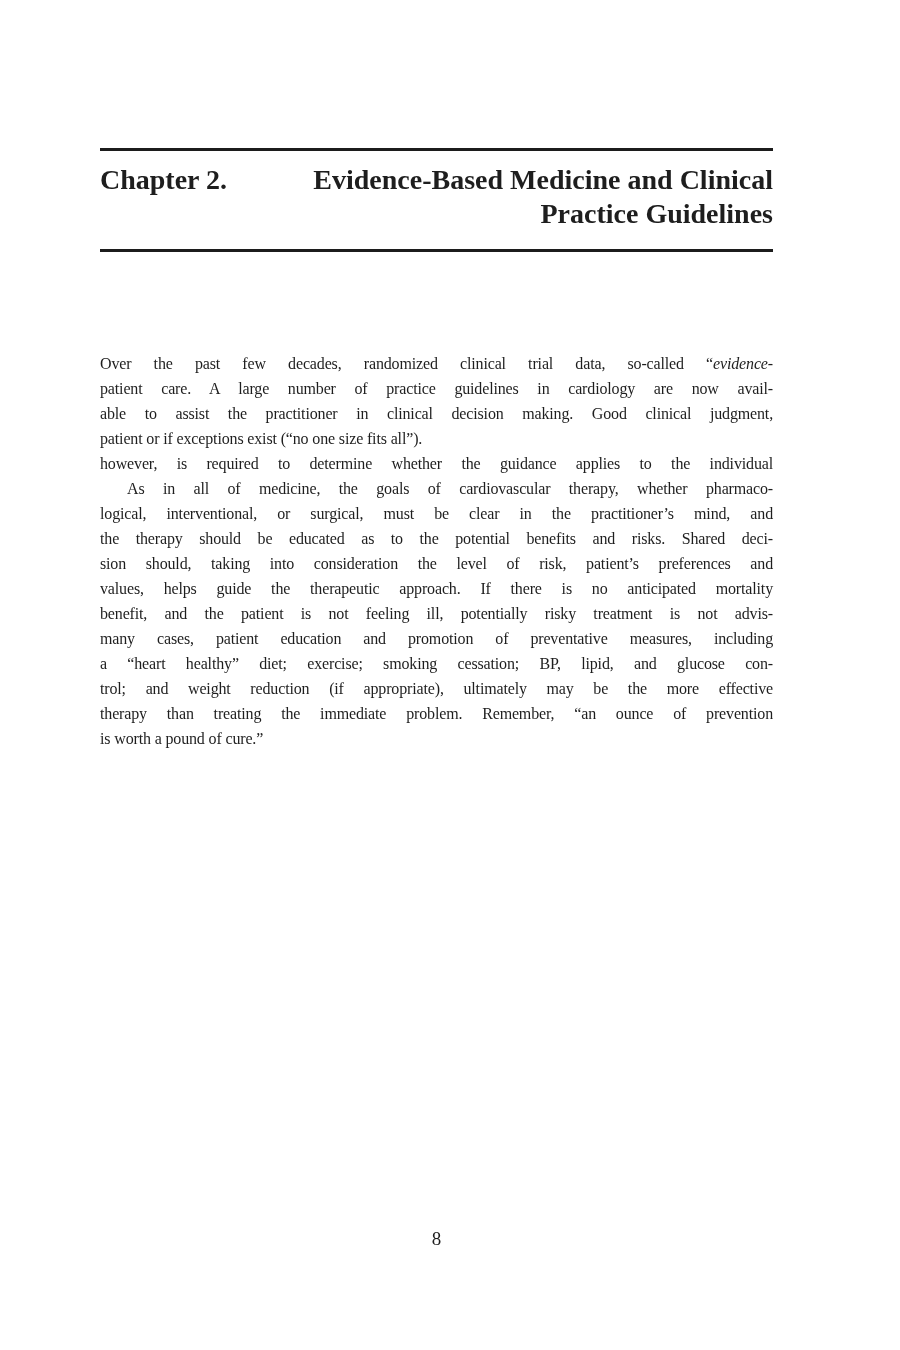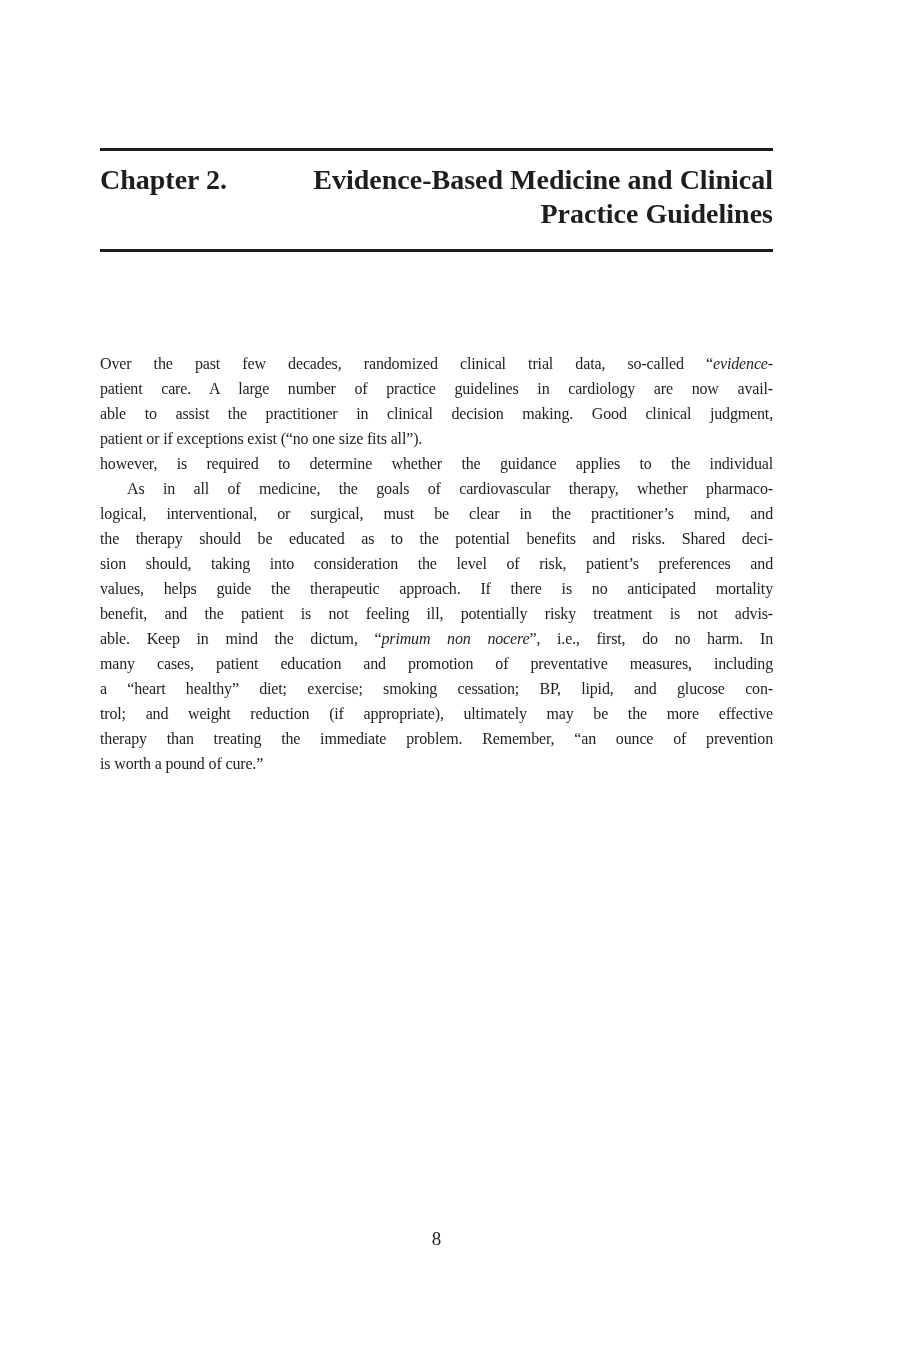--- a/index.html
+++ b/index.html
@@ -100,21 +100,20 @@
       <div class="line"><span>patient care. A large number of practice guidelines in cardiology are now avail-</span></div>
       <div class="line"><span>able to assist the practitioner in clinical decision making. Good clinical judgment,</span></div>
       <div class="line lastline"><span>patient or if exceptions exist (“no one size fits all”).</span></div>
       <div class="line"><span>however, is required to determine whether the guidance applies to the individual</span></div>
       <div class="line indent"><span>As in all of medicine, the goals of cardiovascular therapy, whether pharmaco-</span></div>
       <div class="line"><span>logical, interventional, or surgical, must be clear in the practitioner’s mind, and</span></div>
       <div class="line"><span>the therapy should be educated as to the potential benefits and risks. Shared deci-</span></div>
       <div class="line"><span>sion should, taking into consideration the level of risk, patient’s preferences and</span></div>
       <div class="line"><span>values, helps guide the therapeutic approach. If there is no anticipated mortality</span></div>
       <div class="line"><span>benefit, and the patient is not feeling ill, potentially risky treatment is not advis-</span></div>
-      <div class="line"><span>able. Keep in mind the dictum, “</span><em>primum non nocere</em><span>”, i.e., first, do no harm. In</span></div>
       <div class="line"><span>many cases, patient education and promotion of preventative measures, including</span></div>
       <div class="line"><span>a “heart healthy” diet; exercise; smoking cessation; BP, lipid, and glucose con-</span></div>
       <div class="line"><span>trol; and weight reduction (if appropriate), ultimately may be the more effective</span></div>
       <div class="line"><span>therapy than treating the immediate problem. Remember, “an ounce of prevention</span></div>
       <div class="line lastline"><span>is worth a pound of cure.”</span></div>
     </main>
 
   <footer class="page-footer">
     <span>8</span>
   </footer>

